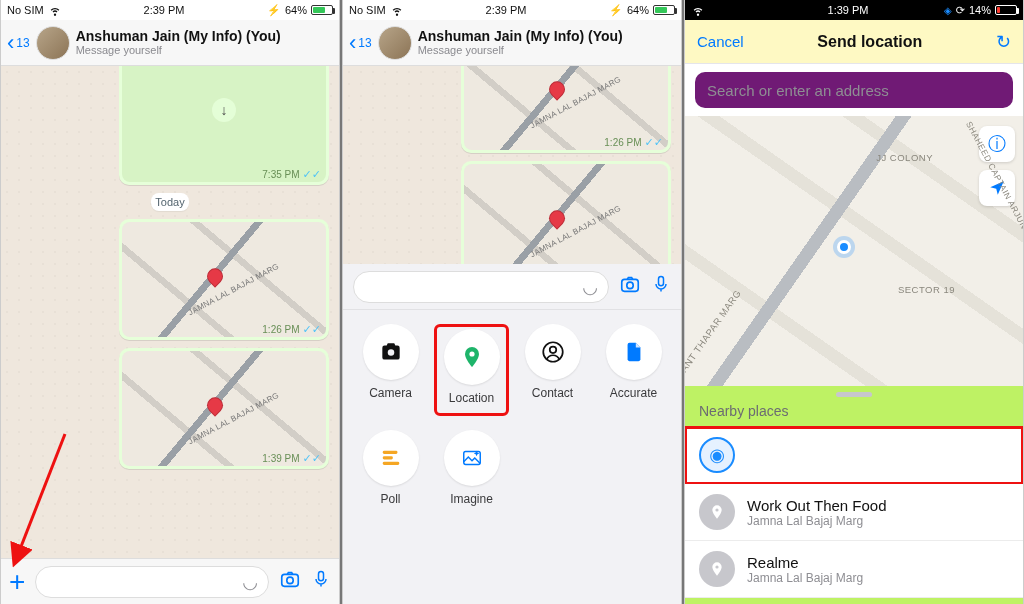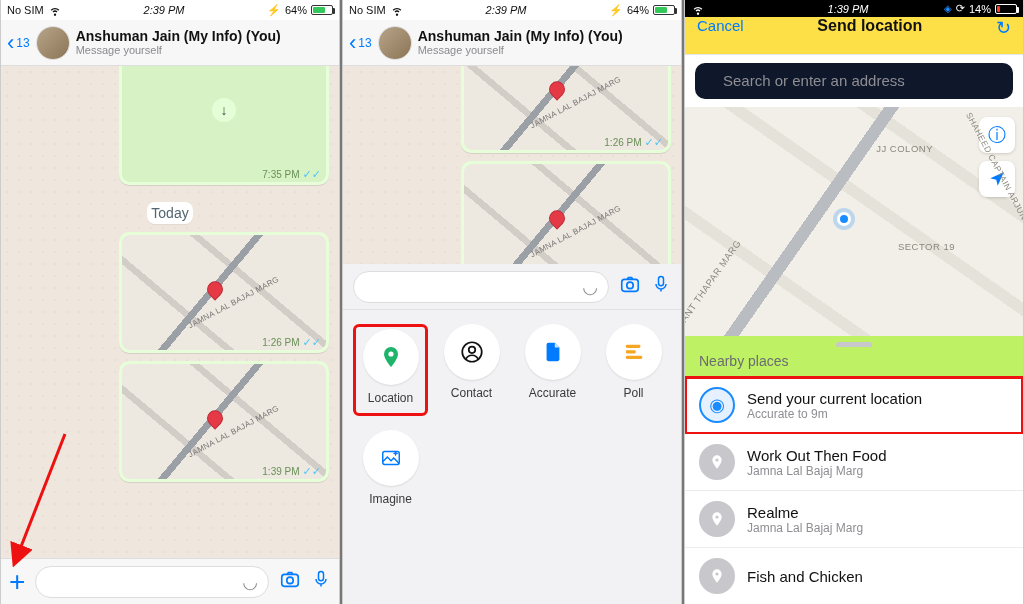--- a/index.html
+++ b/index.html
@@ -34,21 +34,21 @@
   .statusbar {
     height: 20px;
     background: #fff;
     display: flex;
     align-items: center;
     padding: 0 6px;
     font-size: 11px;
     font-weight: 500;
   }
   .statusbar.dark { background: #000; color: #fff; }
-  .statusbar .center { position:absolute; left:0; right:12px; text-align:center;font-style:italic; }
+  .statusbar .center { position:absolute; left:0; right:12px; text-align:center; }
   .statusbar .right { margin-left:auto; display:flex; align-items:center; gap:4px; }
   .wifi-icon svg { width:14px; height:14px; display:block; }
 
   
   .chat-header {
     height: 46px;
     background: #f7f7f7;
     border-bottom: 1px solid #ddd;
     display: flex;
     align-items: center;
@@ -125,24 +125,23 @@
     background: rgba(230,255,217,0.85);
     display:flex; align-items:center; justify-content:center;
     font-size:14px; color:#4a4a4a;
   }
 
   .date-pill {
     align-self: center;
     background: #fff;
     border-radius: 8px;
     padding: 3px 4px;
-    font-size: 14px;
+    font-size: 11px;
     color: #54656f;
     box-shadow: 0 1px 1px rgba(0,0,0,0.06);
-    margin-top: 9px;
   }
 
   
   .input-bar {
     height: 46px;
     background: #f7f7f7;
     border-top: 1px solid #ddd;
     display: flex;
     align-items: center;
     padding: 0 8px;
@@ -193,32 +192,32 @@
     display:flex; align-items:center; justify-content:center;
     box-shadow: 0 1px 2px rgba(0,0,0,0.1);
     font-size: 24px;
   }
   .attach-label { font-size: 12px; color: #3a3a3c; }
   .highlight-box { border: 3px solid #e11; border-radius: 6px; padding: 2px 4px 8px; }
 
   
   .phone.dark-top { background:#fff; }
   .loc-header {
-    height: 44px; background:#fde047;
-    display:flex; justify-content:space-between;
+    height: 44px; background:#fef9c3;
+    display:flex; align-items:center; justify-content:space-between;
     padding: 0 12px;
     border-bottom: 1px solid #e5e5ea;
   }
   .cancel-btn { color:#007aff; font-size:15px; }
   .loc-title { font-weight:600; font-size:16px; }
   .reload-icon { color:#007aff; font-size:18px; }
   .search-wrap { padding: 8px 10px; background:#fff; }
   .search-pill {
-    height: 36px; border-radius: 10px; background:#0f172a;
-    display:flex; align-items:center; padding:0 28px; color:#8e8e93; font-size:15px;
+    height: 36px; border-radius: 10px; background:#701a75;
+    display:flex; align-items:center; padding:0 12px; color:#8e8e93; font-size:15px;
   }
   .map-area {
     height: 270px;
     background:
       linear-gradient(125deg, transparent 40%, #b9bdc2 40%, #b9bdc2 43%, transparent 43%),
       linear-gradient(35deg, transparent 25%, #e5e2d9 25%, #e5e2d9 28%, transparent 28%),
       linear-gradient(35deg, transparent 55%, #e5e2d9 55%, #e5e2d9 58%, transparent 58%),
       linear-gradient(35deg, transparent 75%, #e5e2d9 75%, #e5e2d9 78%, transparent 78%),
       #f2efe8;
     position:relative;
@@ -434,20 +433,29 @@
             </svg>
         </div>
         <div class="tool-icon">
           <svg width="20" height="22" viewBox="0 0 24 24" fill="none" stroke="#007aff" stroke-width="1.8">
               <rect x="9" y="3" width="6" height="11" rx="3"></rect>
               <path d="M6 12a6 6 0 0012 0M12 18v3"></path>
             </svg>
         </div>
       </div>
       <div class="attach-grid">
+        <div class="attach-item">
+          <div class="attach-circle">
+            <svg width="26" height="26" viewBox="0 0 24 24" fill="#111">
+                <path d="M4 8a2 2 0 012-2h2l1-2h6l1 2h2a2 2 0 012 2v9a2 2 0 01-2 2H6a2 2 0 01-2-2z"></path>
+                <circle cx="12" cy="12.5" r="3" fill="#f2f2f5"></circle>
+              </svg>
+          </div>
+          <div class="attach-label">Camera</div>
+        </div>
         <div class="attach-item highlight-box">
           <div class="attach-circle">
             <svg width="24" height="28" viewBox="0 0 24 24" fill="#1eb46a">
                 <path d="M12 2a7 7 0 017 7c0 5-7 13-7 13S5 14 5 9a7 7 0 017-7z"></path>
                 <circle cx="12" cy="9" r="2.6" fill="#fff"></circle>
               </svg>
           </div>
           <div class="attach-label">Location</div>
         </div>
         <div class="attach-item">
@@ -525,36 +533,32 @@
     </div>
 
     <div class="map-area">
       <div class="map-fab" style="top:10px;">ⓘ</div>
       <div class="map-fab" style="top:54px;">
         <svg width="18" height="18" viewBox="0 0 24 24" fill="#007aff">
             <path d="M3 11l18-8-8 18-2-8z"></path>
           </svg>
       </div>
       <div class="blue-dot"></div>
-      <div class="area-label" style="right:68px; bottom:84px;">SECTOR 19</div>
+      <div class="area-label" style="right:68px; bottom:91px;">SECTOR 19</div>
       <div class="area-label" style="right:90px; top:36px;">JJ COLONY</div>
       <div class="area-label" style="left:2px; bottom:12px; transform:rotate(-55deg); transform-origin:left bottom;">ANT THAPAR MARG</div>
       <div class="area-label" style="right:-6px; top:110px; transform:rotate(62deg); transform-origin:right top; font-size:8.5px;">SHAHEED CAPTAIN ARJUN</div>
     </div>
 
     <div class="nearby-section">
       <div class="grabber"></div>
       <div class="nearby-title">Nearby places</div>
 
       <div class="place-row highlight">
         <div class="place-icon blue">◉</div>
-        <div class="place-text">
-          <div class="pt-title">Send your current location</div>
-          <div class="pt-sub">Accurate to 9m</div>
-        </div>
       </div>
       <div class="place-row">
         <div class="place-icon gray">
           <svg width="16" height="18" viewBox="0 0 24 24" fill="#fff">
               <path d="M12 2a7 7 0 017 7c0 5-7 13-7 13S5 14 5 9a7 7 0 017-7z"></path>
               <circle cx="12" cy="9" r="2.4" fill="#c7c7cc"></circle>
             </svg>
         </div>
         <div class="place-text">
           <div class="pt-title">Work Out Then Food</div>
@@ -566,27 +570,16 @@
           <svg width="16" height="18" viewBox="0 0 24 24" fill="#fff">
               <path d="M12 2a7 7 0 017 7c0 5-7 13-7 13S5 14 5 9a7 7 0 017-7z"></path>
               <circle cx="12" cy="9" r="2.4" fill="#c7c7cc"></circle>
             </svg>
         </div>
         <div class="place-text">
           <div class="pt-title">Realme</div>
           <div class="pt-sub">Jamna Lal Bajaj Marg</div>
         </div>
       </div>
-      <div class="place-row" style="border-bottom:none;">
-        <div class="place-icon gray">
-          <svg width="16" height="18" viewBox="0 0 24 24" fill="#fff">
-              <path d="M12 2a7 7 0 017 7c0 5-7 13-7 13S5 14 5 9a7 7 0 017-7z"></path>
-              <circle cx="12" cy="9" r="2.4" fill="#c7c7cc"></circle>
-            </svg>
-        </div>
-        <div class="place-text">
-          <div class="pt-title">Fish and Chicken</div>
-        </div>
-      </div>
     </div>
   </div>
 
 </div>
 
 </body></html>

